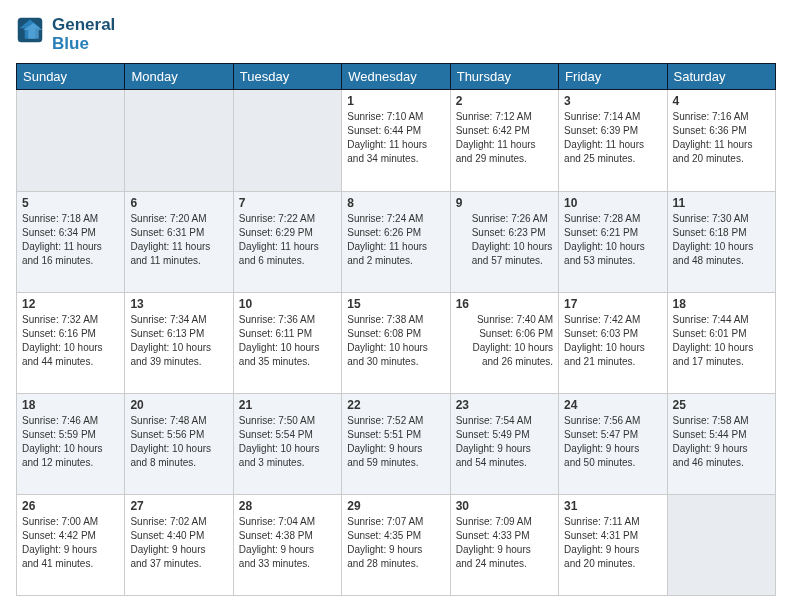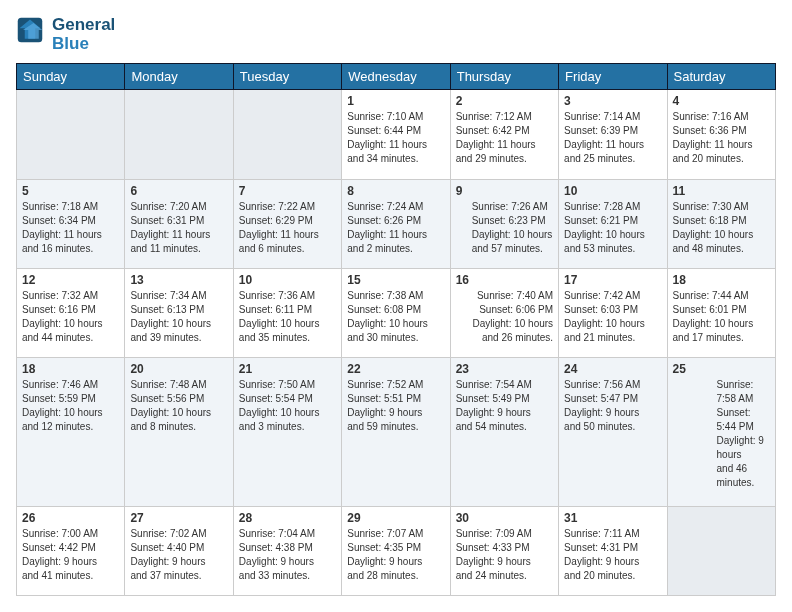--- a/index.html
+++ b/index.html
@@ -294,21 +294,21 @@
           </td>
           <td>
             <span class="day-number">24</span>
             <div class="day-info" style="white-space: pre-line;">Sunrise: 7:56 AM
 Sunset: 5:47 PM
 Daylight: 9 hours
 and 50 minutes.</div>
           </td>
           <td>
             <span class="day-number">25</span>
-            <div class="day-info" style="white-space: pre-line; margin-left: 44px;">Sunrise: 7:58 AM
+            <div class="day-info" style="white-space: pre-line;">Sunrise: 7:58 AM
 Sunset: 5:44 PM
 Daylight: 9 hours
 and 46 minutes.</div>
           </td>
         </tr>
         <tr>
           <td>
             <span class="day-number">26</span>
             <div class="day-info" style="white-space: pre-line;">Sunrise: 7:00 AM
 Sunset: 4:42 PM

